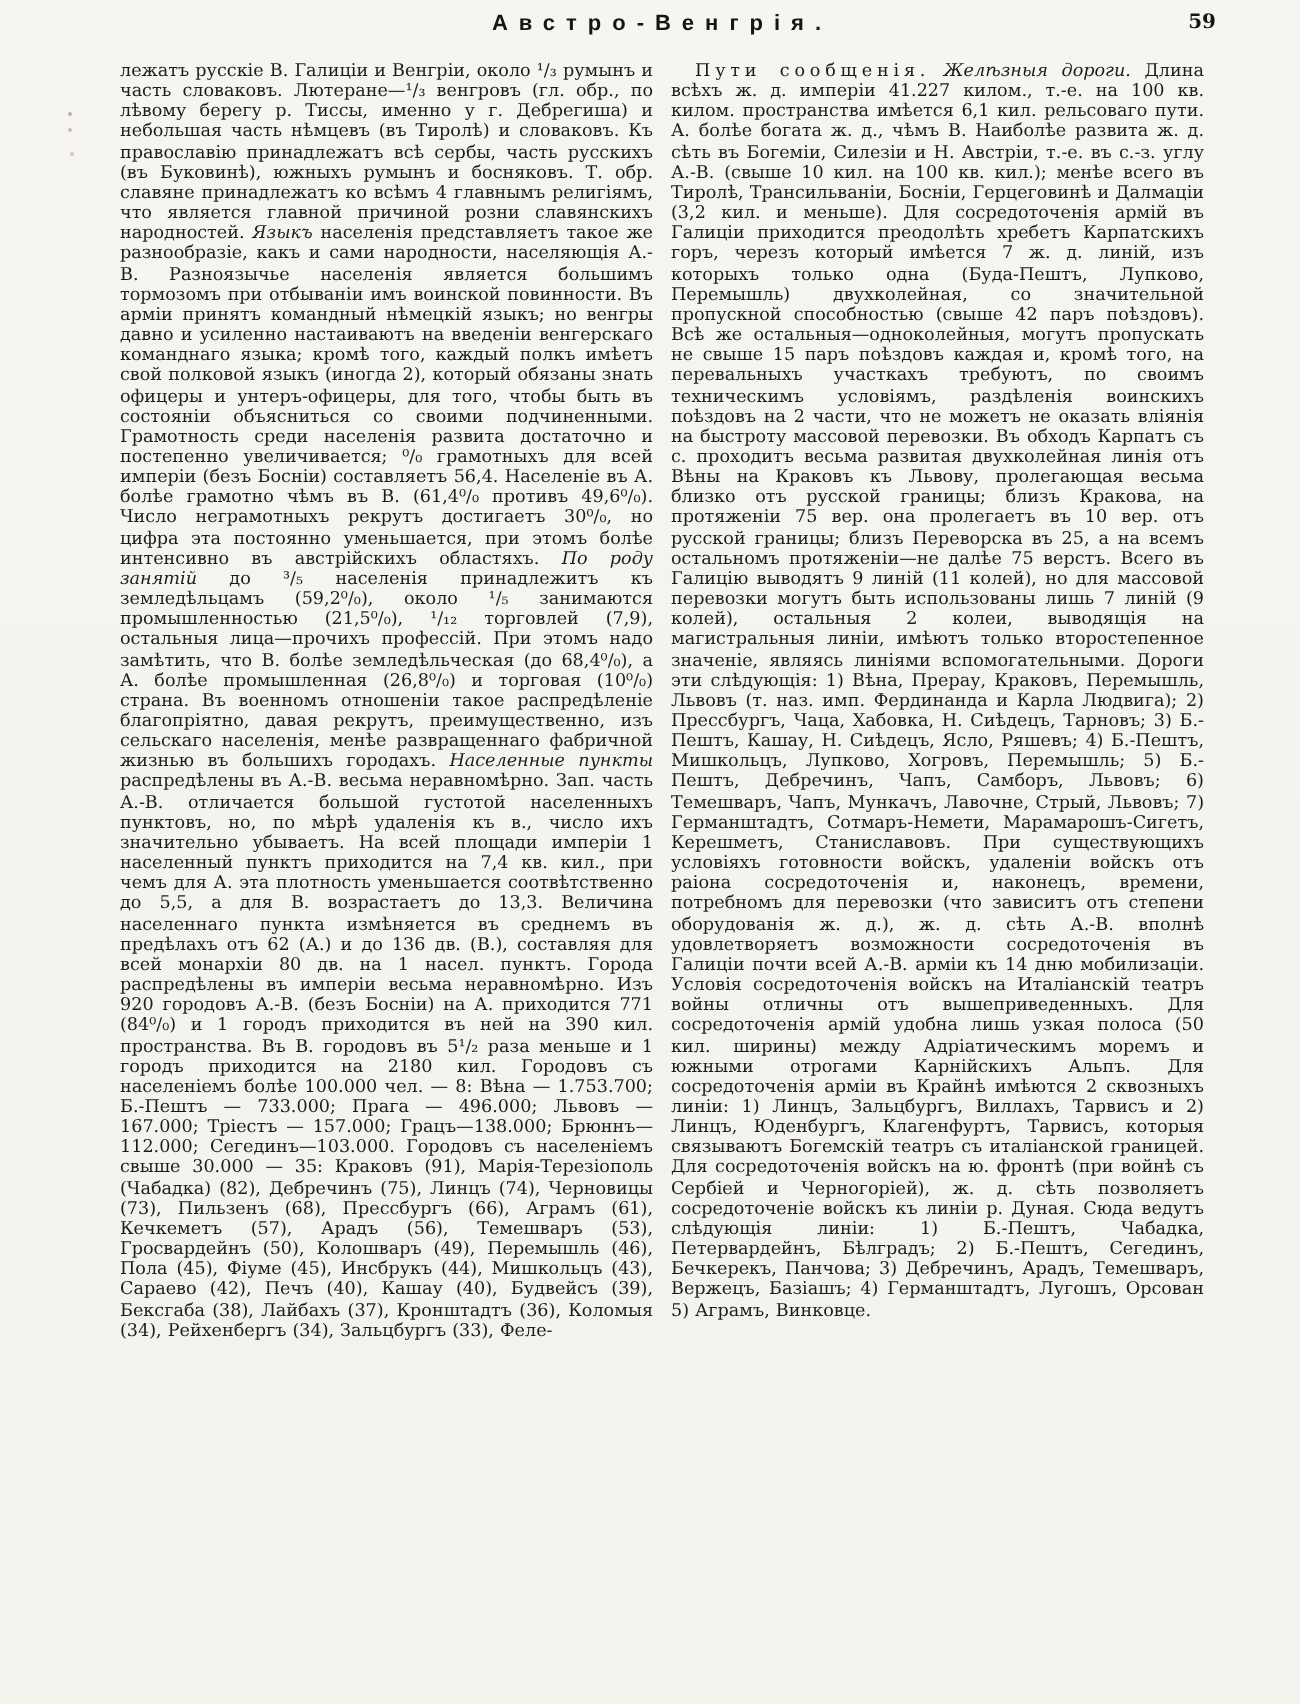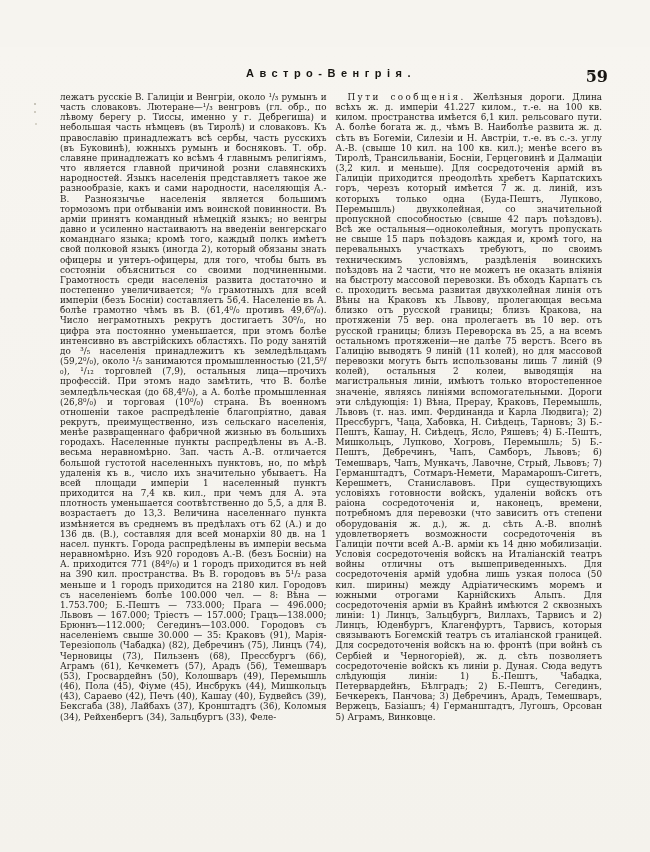--- a/index.html
+++ b/index.html
@@ -6,64 +6,63 @@
   body {
     width: 650px; height: 852px;
     background: #f6f4ef;
     font-family: "DejaVu Serif", serif;
     color: #1d1b17;
     position: relative;
     overflow: hidden;
   }
   .page {
     position: absolute; inset: 0;
-    padding: 20px 48px 0 60px;
+    padding: 6px 48px 0 60px;
     box-sizing: border-box;
     background: linear-gradient(180deg, #f7f5f0 0%, #f5f3ee 60%, #f4f2ec 100%);
     overflow: hidden;
-    margin-top: 47px;
   }
   .page-header {
     position: relative;
     height: 18px;
     margin-bottom: 7px;
   }
   .running-title {
     position: absolute; left: 0; right: 0;
     text-align: center;
     font-family: "Liberation Sans", sans-serif;
     font-weight: bold;
     font-size: 11px;
     letter-spacing: 5.5px;
     color: #171511;
   }
   .page-number {
     position: absolute; right: -6px; top: 0;
     font-weight: bold;
-    font-size: 16px;
+    font-size: 10px;
     color: #171511;
   }
   .text-columns {
     display: flex;
     gap: 9px;
   }
   .column {
     flex: 1 1 0;
     min-width: 0;
   }
   .para {
     margin: 0;
     font-size: 8.8px;
     line-height: 10.15px;
     text-align: justify;
     word-spacing: 0.2px;
   }
   .para.indent { text-indent: 12px; }
   .run-normal { font-style: normal; }
-  .run-italic { }
+  .run-italic { font-style: italic; }
   .run-spaced { letter-spacing: 2.4px; }
   .scan-artifact {
     position: absolute;
     left: 34px; top: 56px;
     width: 2px; height: 2px;
     background: #b9b4a8;
     border-radius: 50%;
     box-shadow: 0 8px 0 #c2bdb1, 1px 20px 0 #cdc8bc;
   }
 </style>

